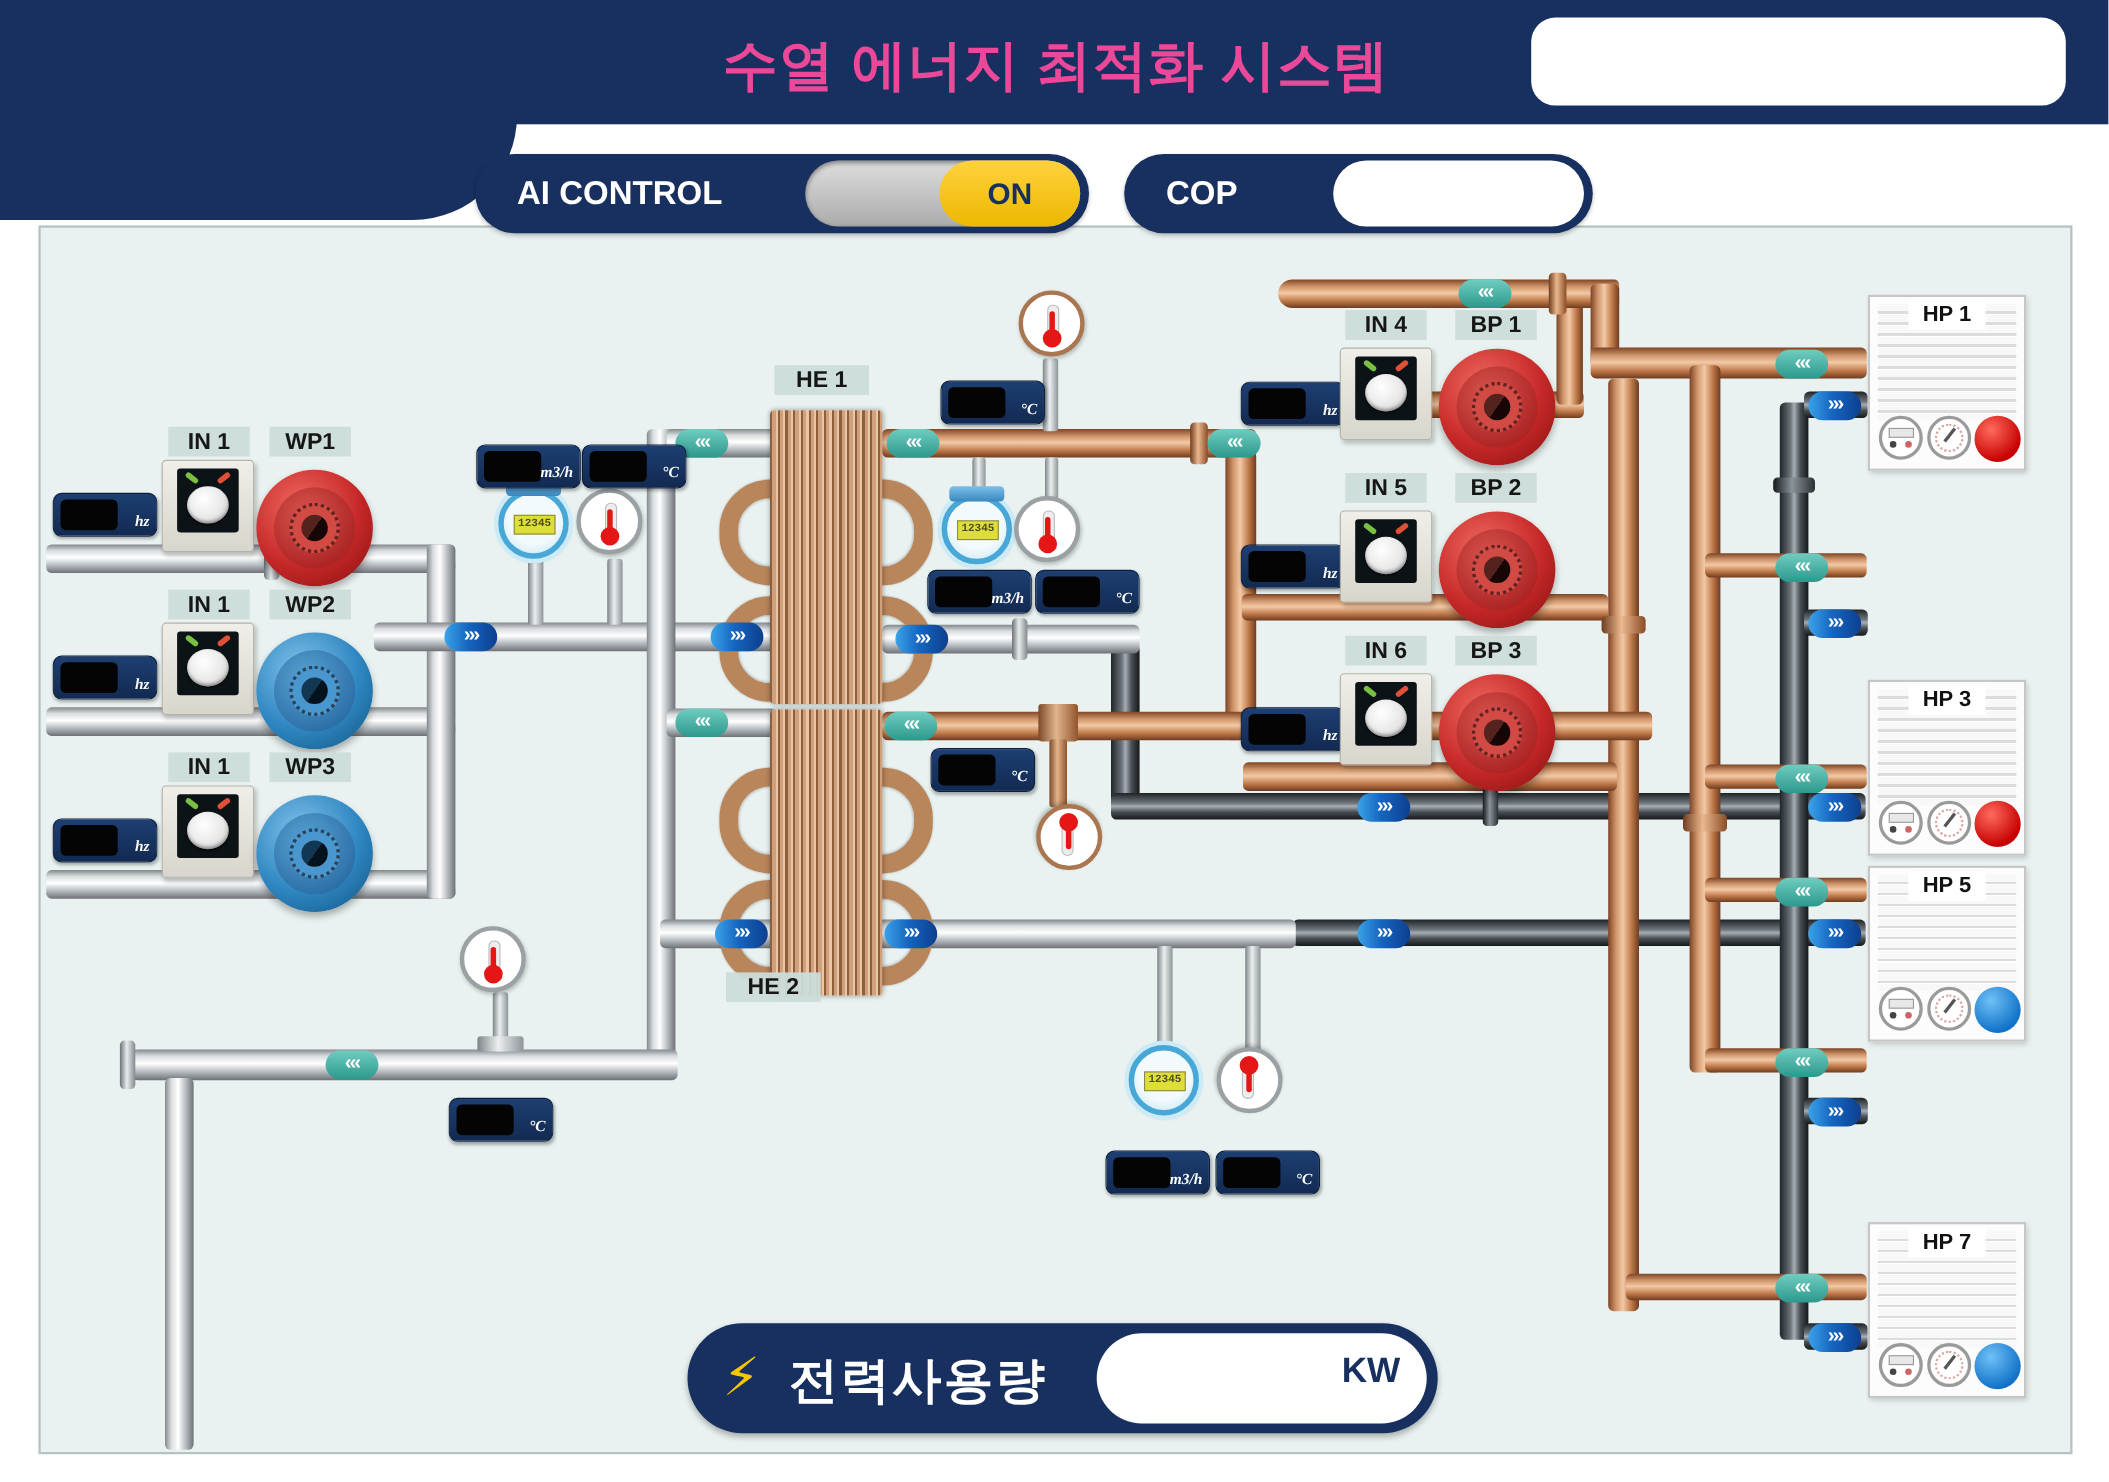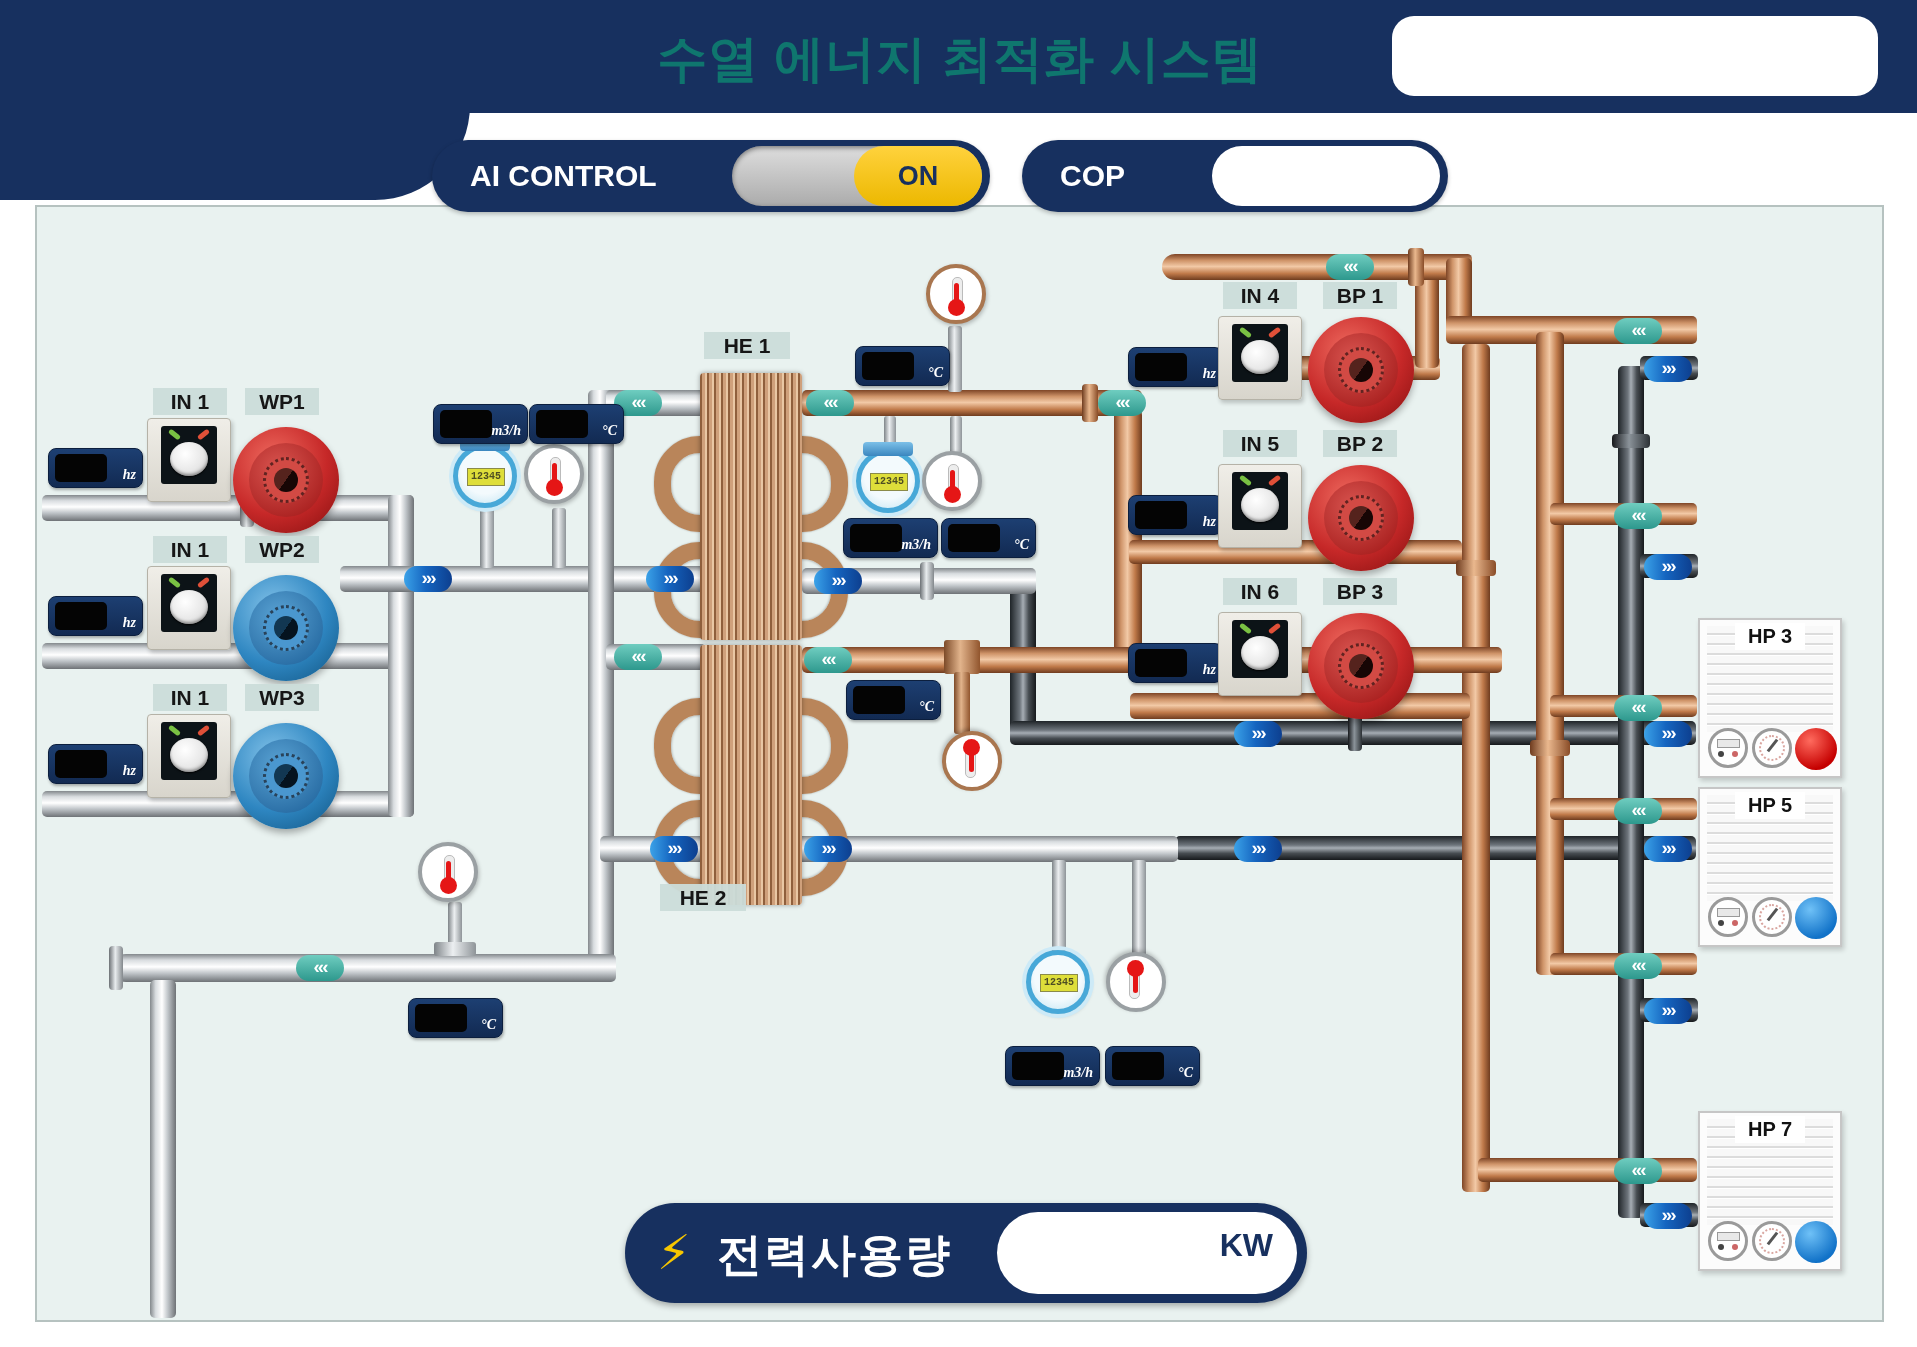--- a/index.html
+++ b/index.html
@@ -1,21 +1,21 @@
 <!DOCTYPE html>
 <html><head>
 <meta charset="utf-8">
 <style>
   html,body{margin:0;padding:0;background:#fff;font-family:"Liberation Sans","DejaVu Sans",sans-serif;}
   .stage{position:relative;width:1917px;height:1347px;background:#fff;overflow:hidden;}
 
   
   .hbar{position:absolute;left:0;top:0;width:1917px;height:113px;background:#17305f;}
   .htab{position:absolute;left:0;top:0;width:470px;height:200px;background:#17305f;border-radius:0 0 95px 0;}
-  .htitle{position:absolute;left:420px;top:26px;width:1080px;text-align:center;color:#0f766e;
+  .htitle{position:absolute;left:420px;top:26px;width:1080px;text-align:center;color:#ec4899;
           font-weight:bold;font-size:50px;letter-spacing:1px;}
   .hdisplay{position:absolute;left:1392px;top:16px;width:486px;height:80px;background:#fff;border-radius:22px;}
   .pill{position:absolute;height:72px;border-radius:36px;background:#17305f;color:#fff;box-shadow:0 2px 4px rgba(0,0,0,.25);}
   .pill .plabel{position:absolute;left:38px;top:19px;font-weight:bold;font-size:30px;}
   .toggle{position:absolute;left:300px;top:6px;width:250px;height:60px;border-radius:30px;
           background:linear-gradient(180deg,#dedede,#ababab);box-shadow:inset 0 2px 5px rgba(0,0,0,.45);}
   .toggle .on{position:absolute;right:0;top:0;width:128px;height:60px;border-radius:30px;text-align:center;
           background:linear-gradient(180deg,#ffd23d,#ecb800);color:#17305f;font-weight:bold;font-size:27px;line-height:60px;}
   .wslot{position:absolute;background:#fff;border-radius:30px;}
 
@@ -432,20 +432,27 @@
     </div>
   <div class="pump" style="left:1308px;top:613px" data-color="red">
     <div class="ring"></div>
       <div class="hub"></div>
       <div class="eye"></div>
     </div>
 
   <div class="badge" style="left:704px;top:332px;width:86px">HE 1</div>
   <div class="badge" style="left:660px;top:884px;width:86px">HE 2</div>
 
+  <div class="hp" style="left:1698px;top:268px">
+    <div class="vents"></div>
+    <div class="hlabel">HP 1</div>
+    <div class="meter m1"></div>
+    <div class="meter m2"></div>
+    <div class="status" data-status="red"></div>
+  </div>
   <div class="hp" style="left:1698px;top:618px">
     <div class="vents"></div>
     <div class="hlabel">HP 3</div>
     <div class="meter m1"></div>
     <div class="meter m2"></div>
     <div class="status" data-status="red"></div>
   </div>
   <div class="hp" style="left:1698px;top:787px">
     <div class="vents"></div>
     <div class="hlabel">HP 5</div>

